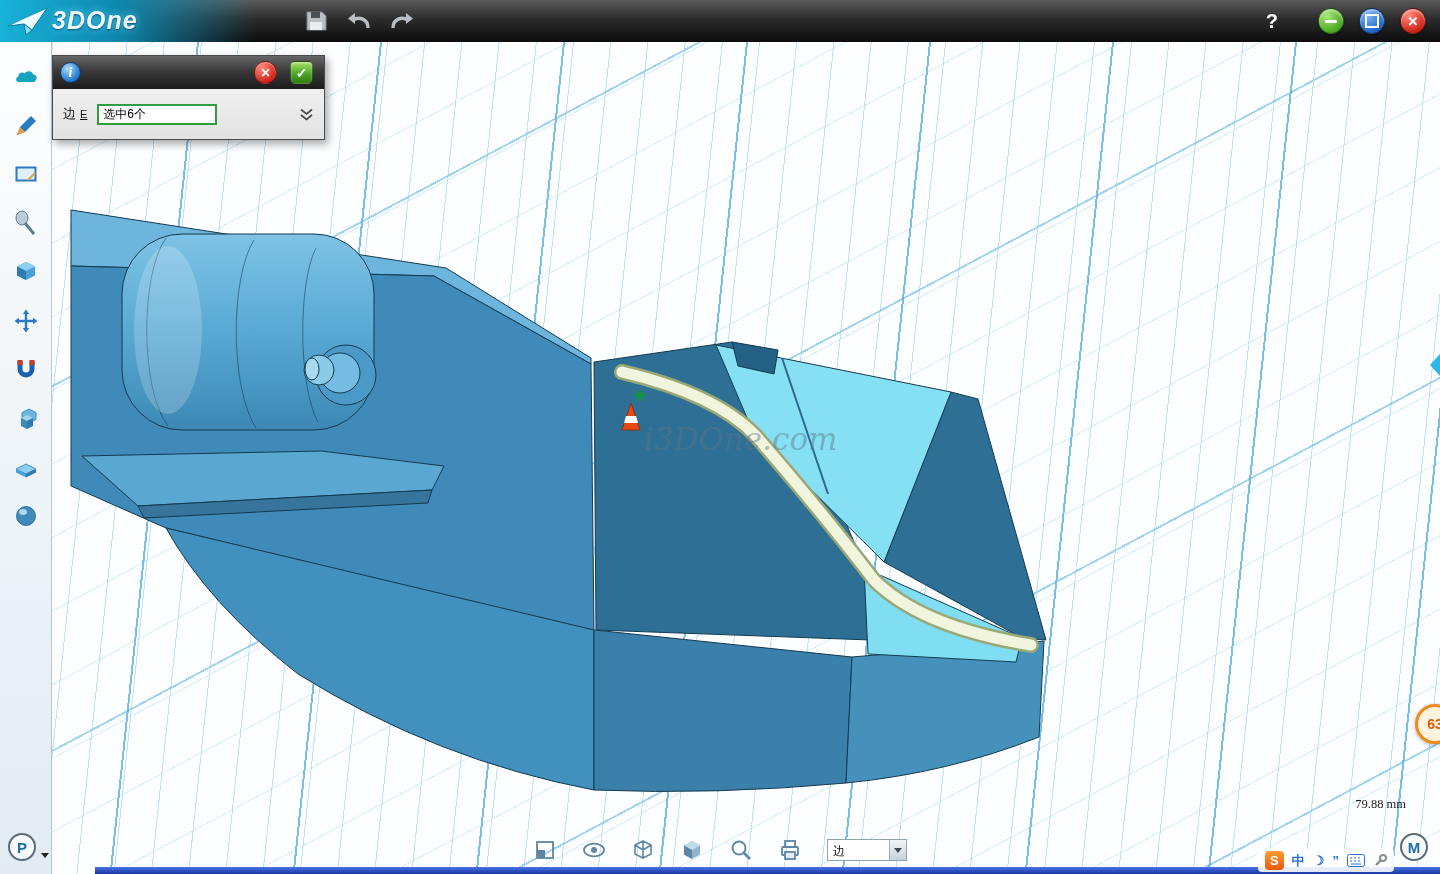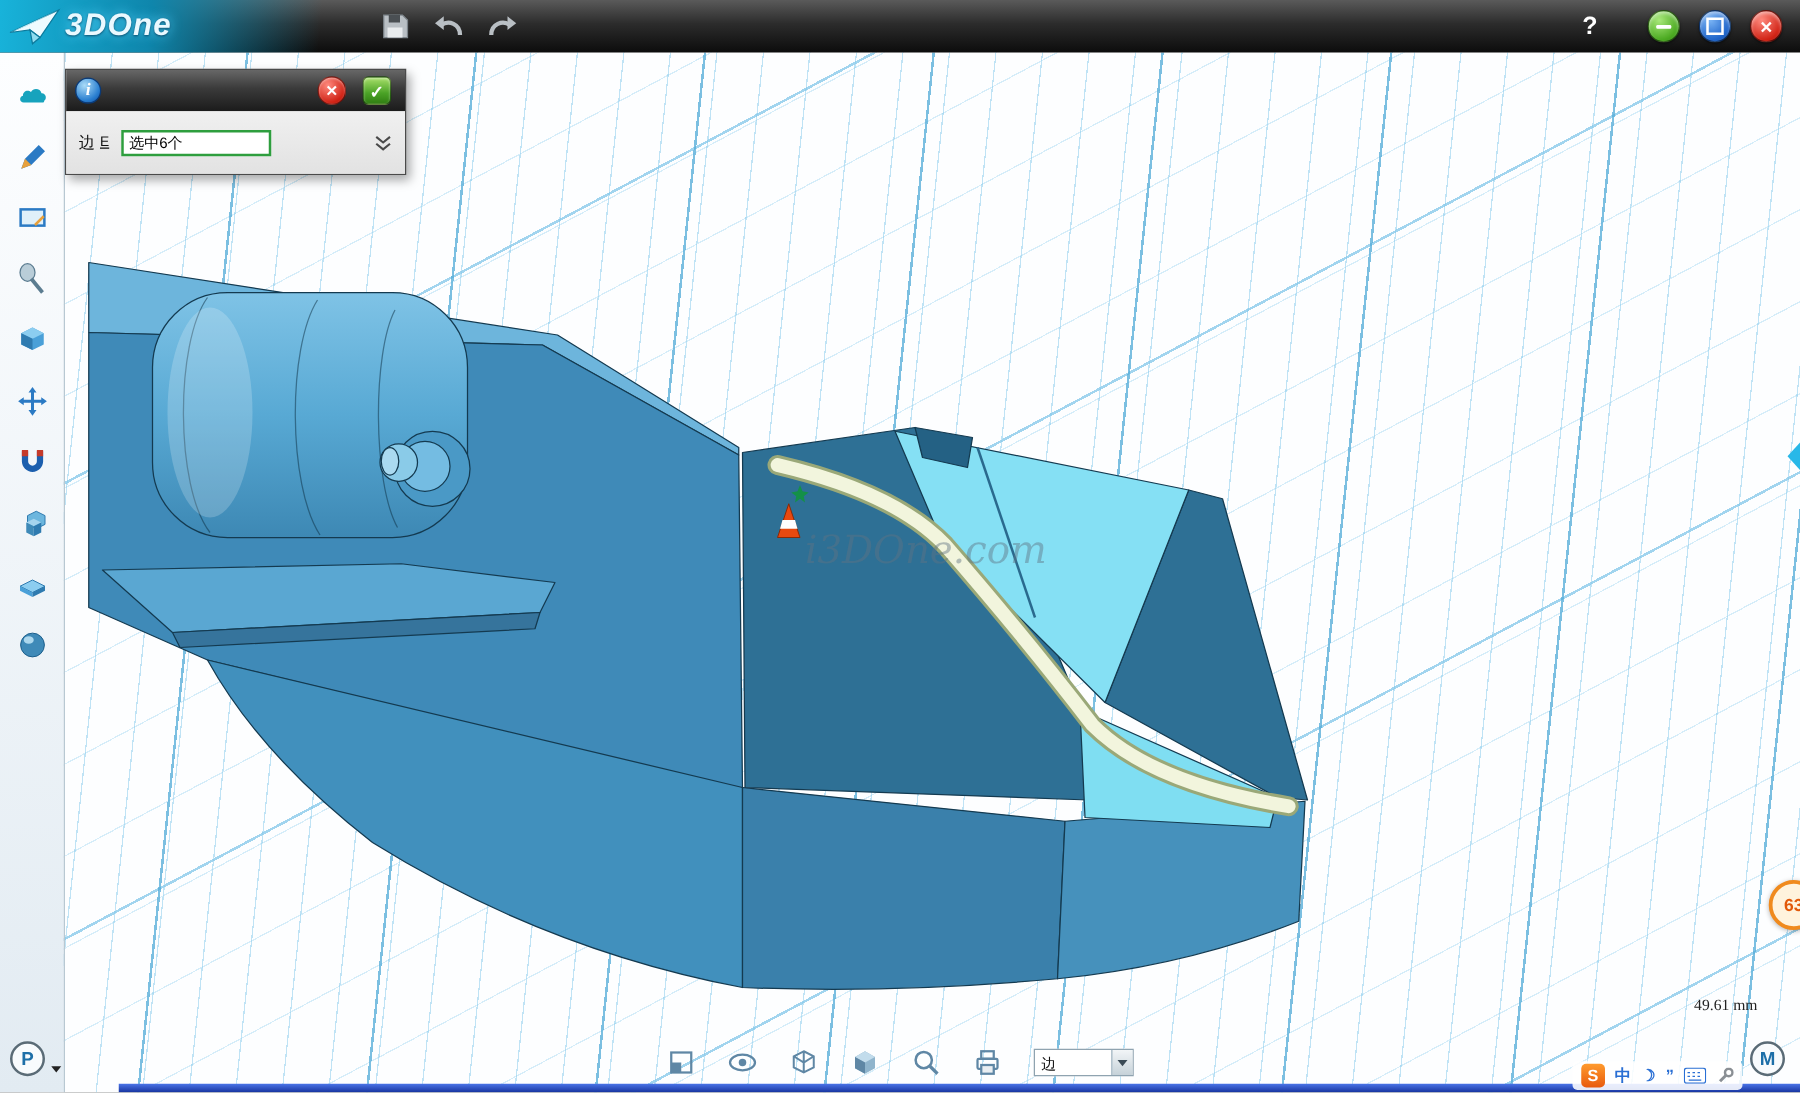--- a/index.html
+++ b/index.html
@@ -153,21 +153,21 @@
       </g>
       <g>
         <polygon points="615,361 606,388 624,388" fill="#e8490f" stroke="#8a2a08" stroke-width="0.8"></polygon>
         <polygon points="610,374 620,374 622,381 608,381" fill="#ffffff"></polygon>
         <polygon points="624,346 626,351 631,352 627,355 628,360 624,357 620,360 621,355 617,352 622,351" fill="#149048"></polygon>
       </g>
       <text x="628" y="408" font-size="31" fill="rgba(95,115,130,.45)" font-family="DejaVu Serif, serif" font-style="italic">i3DOne.com</text>
     </svg>
   </div>
 
-  <div class="dim-label">49.61 mm</div>
+  <div class="dim-label">79.88 mm</div>
   <div class="collapse-arrow"></div>
   <div class="notif-badge">63</div>
 
   <header class="titlebar">
     <div class="logo-zone">
       <svg class="logo-plane" width="42" height="32" viewBox="0 0 42 32">
         <path d="M1 21 L40 3 L25 25 L17 19 Z" fill="#eefbff" stroke="#0b7a9c" stroke-width="1"></path>
         <path d="M17 19 L25 25 L19 30 Z" fill="#8fdcf0" stroke="#0b7a9c" stroke-width="1"></path>
         <path d="M1 21 L40 3 L14 16 Z" fill="#bfeef8"></path>
       </svg>

